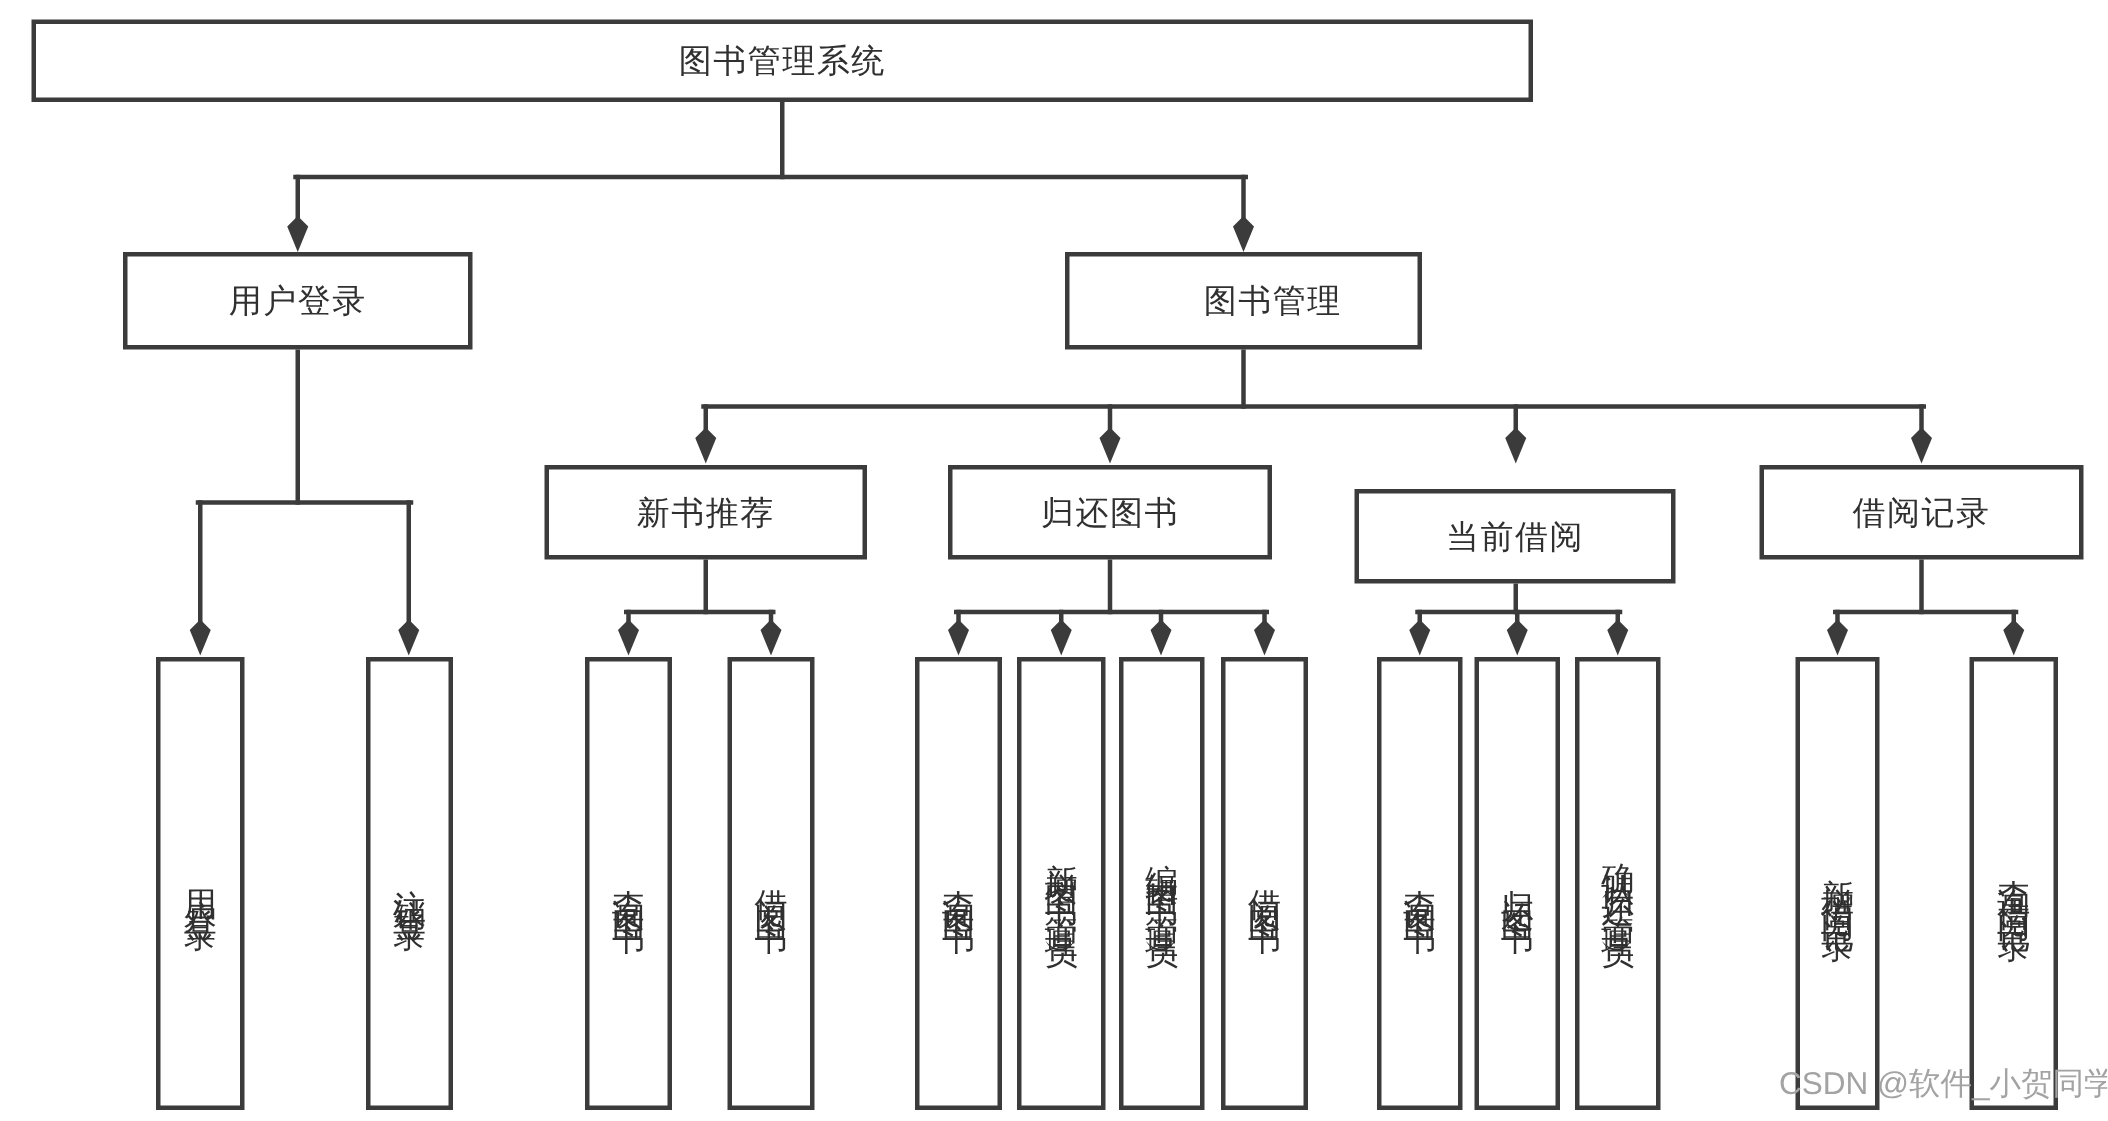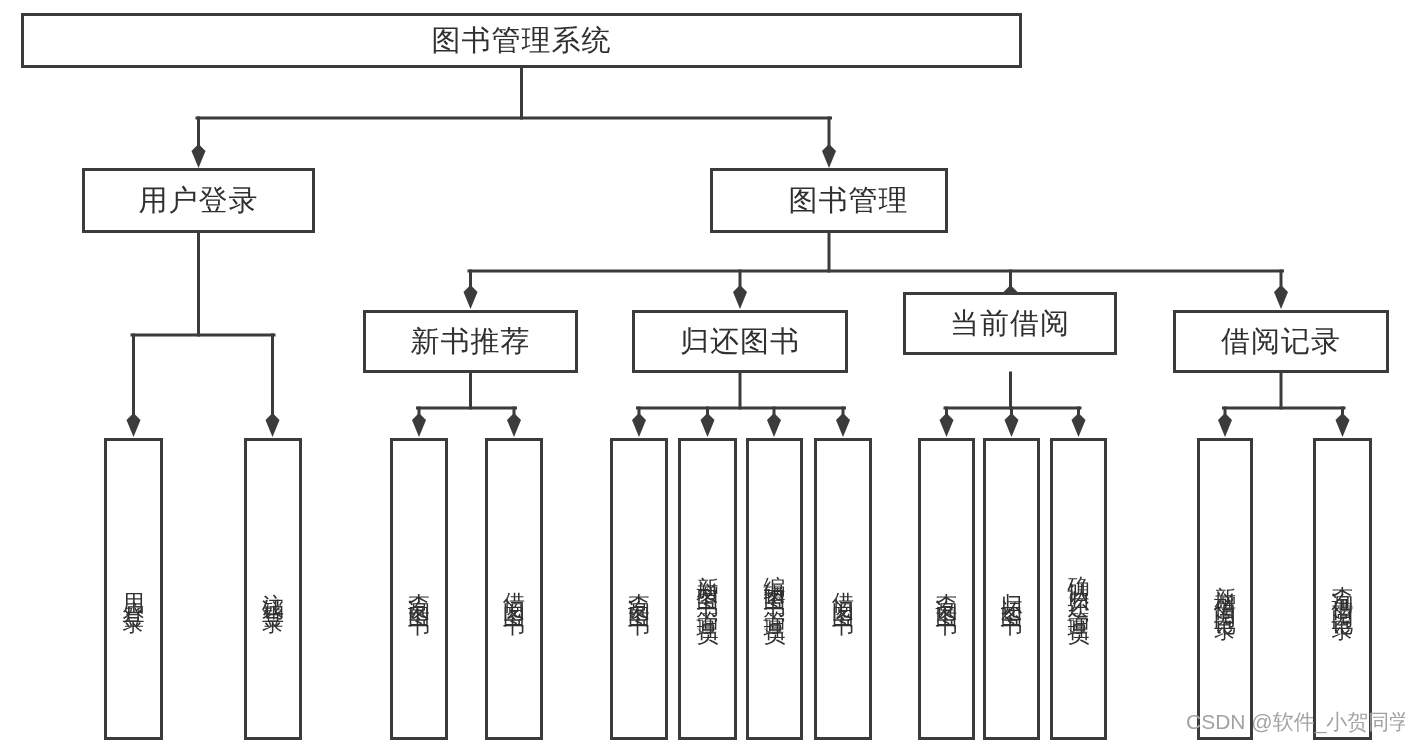--- a/index.html
+++ b/index.html
@@ -20,21 +20,21 @@
   .wires path{stroke:var(--line);stroke-width:3;fill:none;stroke-linecap:square;}
   .wires polygon{fill:var(--line);stroke:none;}
   .node{
     position:absolute;
     box-sizing:border-box;
     background:#fff;
     border:3px solid var(--line);
     display:flex;align-items:center;justify-content:center;
     color:var(--text);
   }
-  .h{font-size:29px;letter-spacing:1px;white-space:nowrap;}
+  .h{font-size:22px;letter-spacing:1px;white-space:nowrap;}
   .v{
     writing-mode:vertical-rl;
     text-orientation:mixed;
     font-size:22px;
     letter-spacing:7px;
     line-height:1;
   }
   .watermark{
     position:absolute;
     left:1186px;top:708px;
@@ -110,21 +110,21 @@
     <polygon points="1342.5,413 1335.5,420 1342.5,437 1349.5,420"></polygon>
   </svg>
 
   <div class="node h" style="left:21px;top:13px;width:1001px;height:55px;">图书管理系统</div>
 
   <div class="node h" style="left:82px;top:168px;width:233px;height:65px;">用户登录</div>
   <div class="node h" style="left:710px;top:168px;width:238px;height:65px;padding-left:39px;">图书管理</div>
 
   <div class="node h" style="left:363px;top:310px;width:215px;height:63px;">新书推荐</div>
   <div class="node h" style="left:632px;top:310px;width:216px;height:63px;">归还图书</div>
-  <div class="node h" style="left:903px;top:292px;width:214px;height:63px;">当前借阅</div>
+  <div class="node h" style="left:903px;top:326px;width:214px;height:63px;">当前借阅</div>
   <div class="node h" style="left:1173px;top:310px;width:216px;height:63px;">借阅记录</div>
 
   <div class="node v" style="left:104px;top:438px;width:59px;height:302px;">用户登录</div>
   <div class="node v" style="left:244px;top:438px;width:58px;height:302px;">注销登录</div>
 
   <div class="node v" style="left:390px;top:438px;width:58px;height:302px;">查询图书</div>
   <div class="node v" style="left:485px;top:438px;width:58px;height:302px;">借阅图书</div>
 
   <div class="node v" style="left:610px;top:438px;width:58px;height:302px;">查询图书</div>
   <div class="node v" style="left:678px;top:438px;width:59px;height:302px;">新增图书（管理员）</div>

